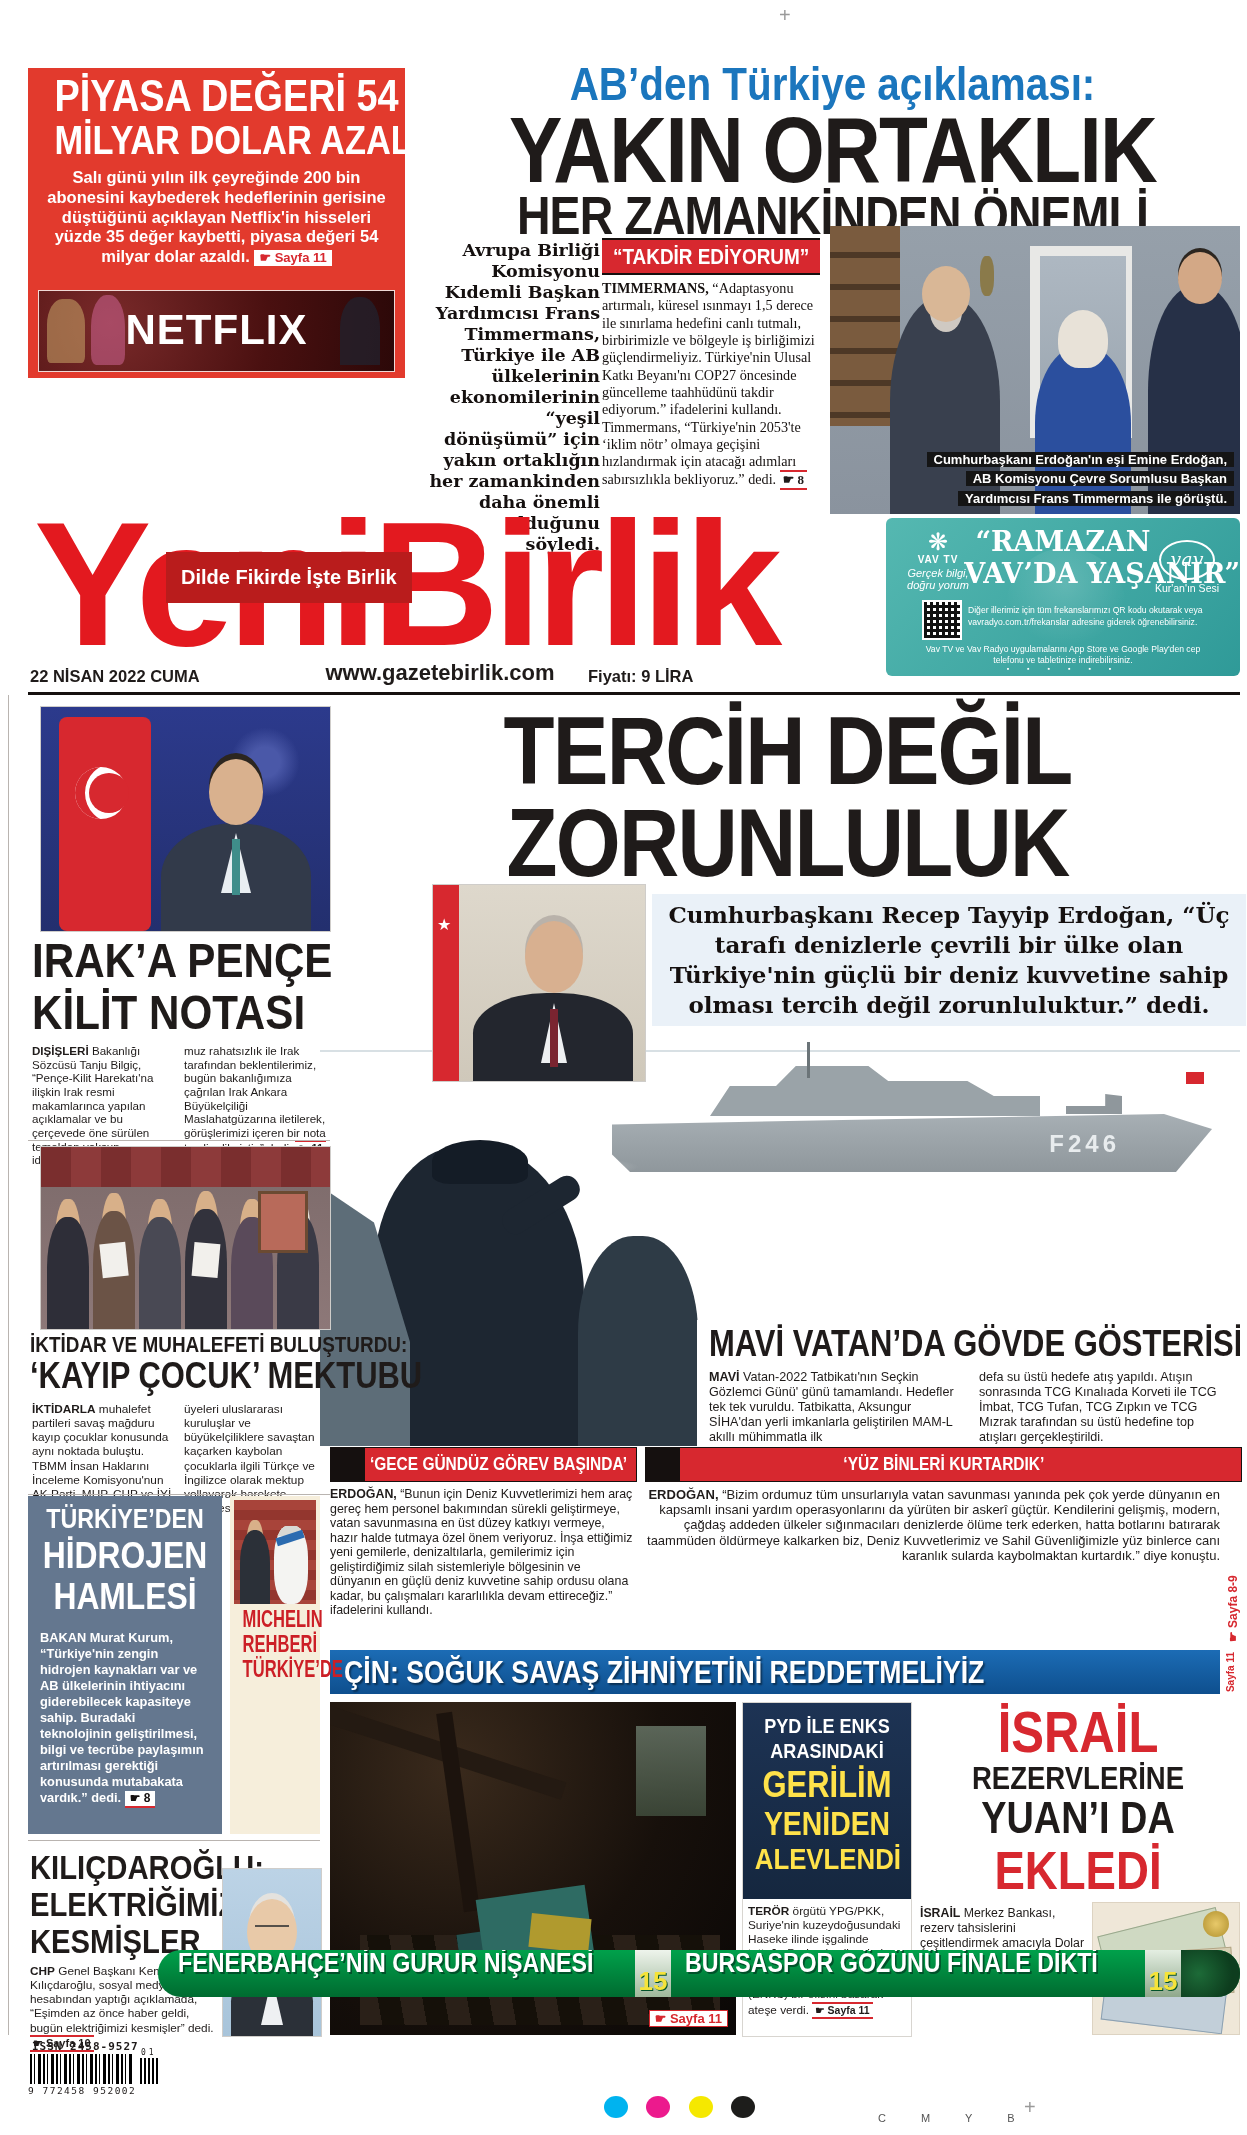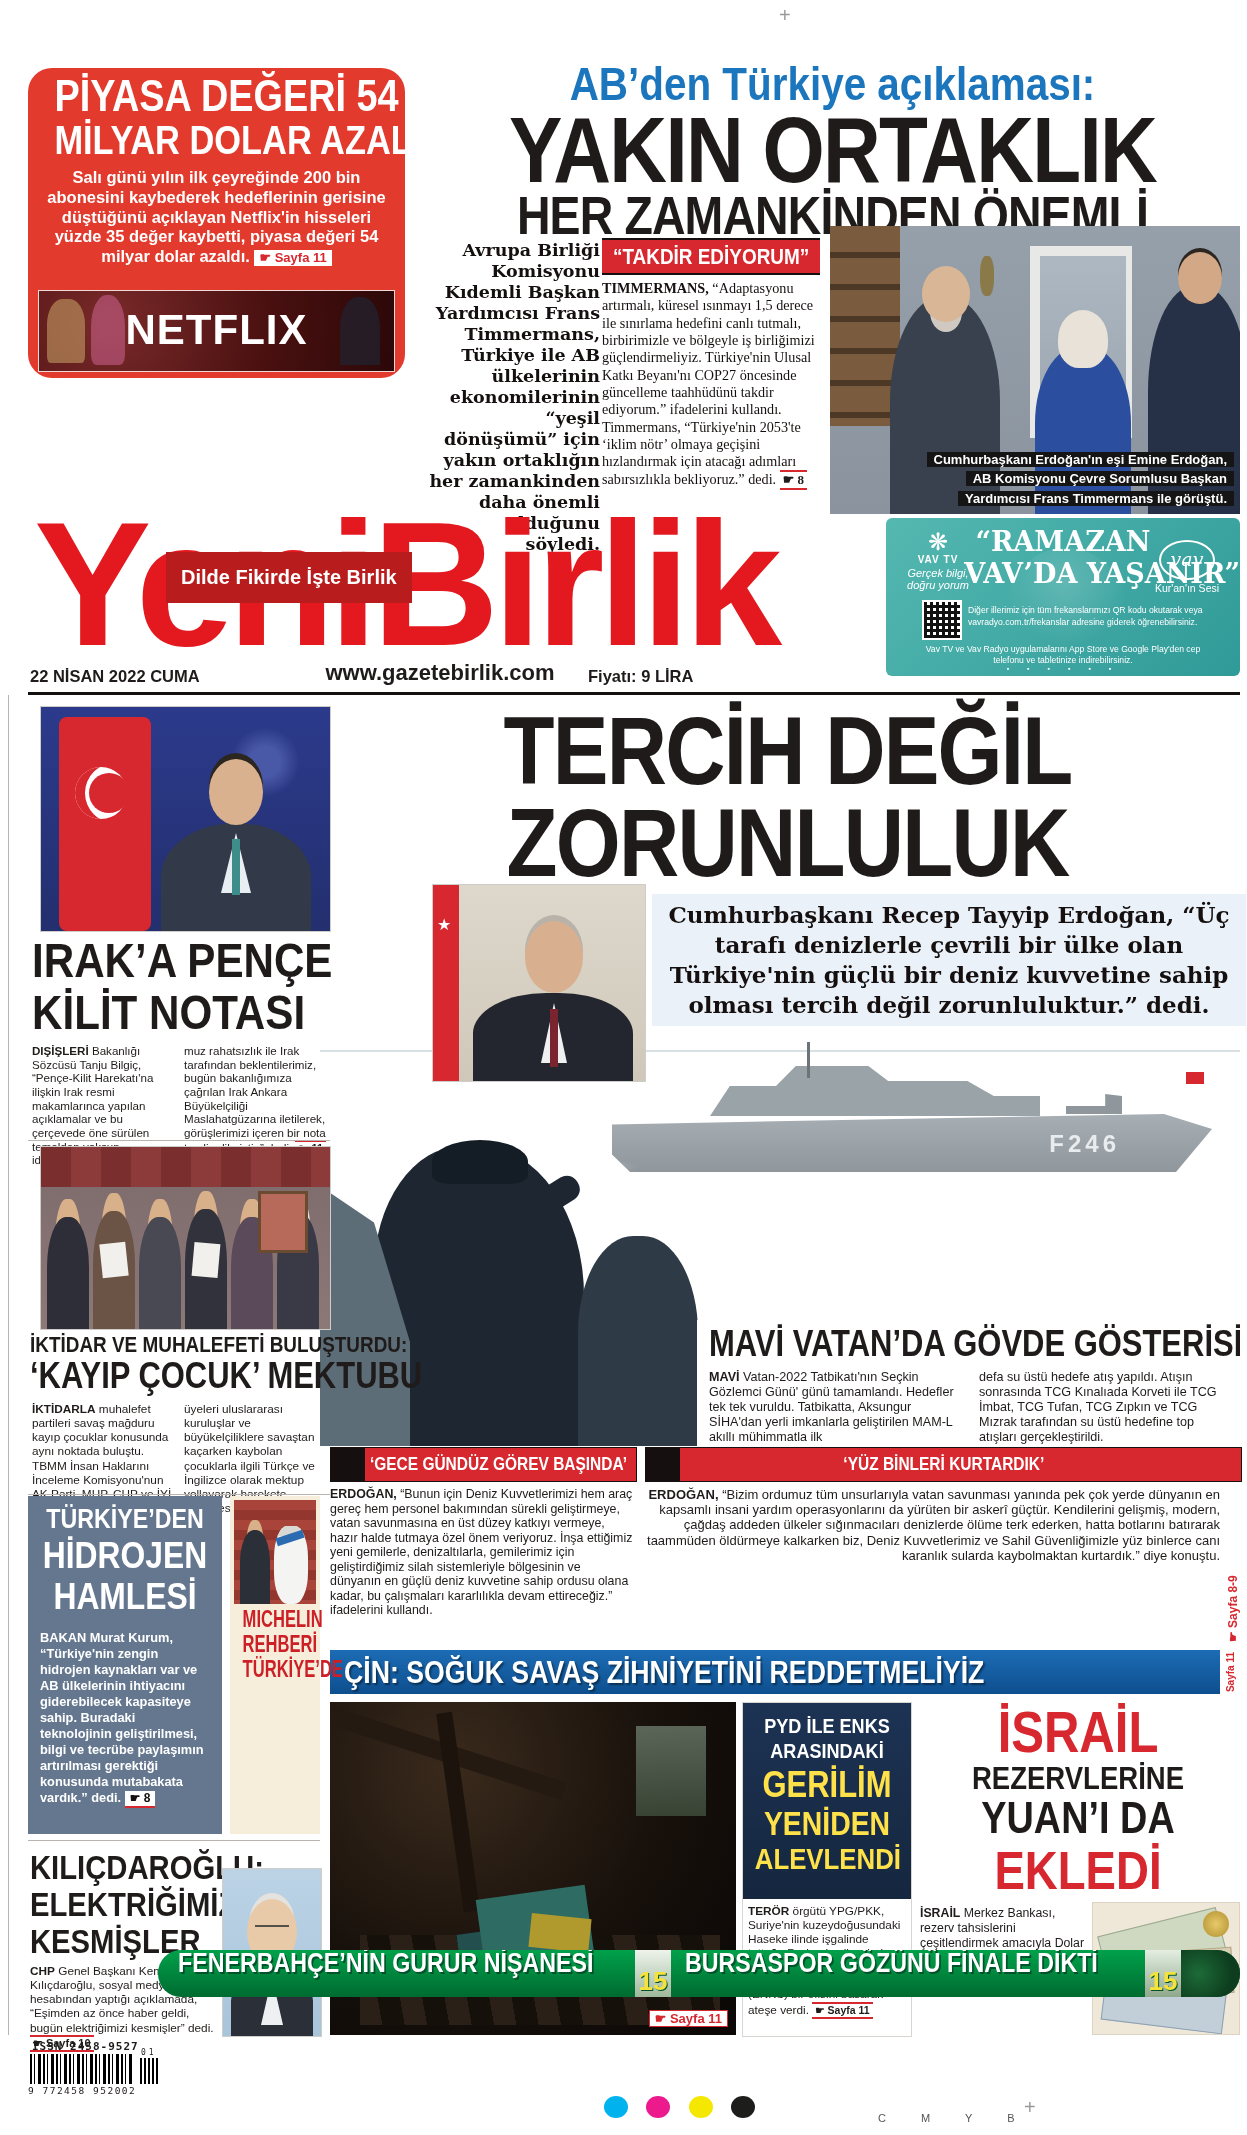--- a/index.html
+++ b/index.html
@@ -25,21 +25,21 @@
 </style>
 </head>
 <body>
 
 <div id="page">
 
   <div class="abs" style="left:779px;top:4px;color:#9a9a9a;font-size:20px;">+</div>
   <div class="abs" style="left:1024px;top:2096px;color:#9a9a9a;font-size:20px;">+</div>
   <div class="abs rule" style="left:8px;top:695px;width:1px;height:1340px;"></div>
 
-  <div class="abs" style="left:28px;top:68px;width:377px;height:310px;background:#e23a2d;color:#fff;border-radius:24px;">
+  <div class="abs" style="left:28px;top:68px;width:377px;height:310px;background:#e23a2d;color:#fff;">
     <div class="hl cx" style="position:absolute;left:0;top:6px;width:100%;text-align:center;font-size:44px;color:#fff;">PİYASA DEĞERİ 54</div>
     <div class="hl cx" style="position:absolute;left:0;top:52px;width:100%;text-align:center;font-size:40px;color:#fff;">MİLYAR DOLAR AZALDI</div>
     <div style="position:absolute;left:16px;top:100px;width:345px;font-weight:bold;font-size:16.5px;line-height:1.2;text-align:center;">
       <span>Salı günü yılın ilk çeyreğinde 200 bin abonesini kaybederek hedeflerinin gerisine düştüğünü açıklayan Netflix'in hisseleri yüzde 35 değer kaybetti, piyasa değeri 54 milyar dolar azaldı.</span>
       <span class="refw" style="font-size:13px;">☛ Sayfa 11</span>
     </div>
     <div style="position:absolute;left:10px;top:222px;width:355px;height:80px;background:radial-gradient(circle at 20% 40%,#7a2a2a 0%,#4a1010 55%,#2c0808 100%);border:1px solid #f0d9d6;">
       <span style="position:absolute;left:8px;top:8px;width:38px;height:64px;background:#caa86a;border-radius:40% 40% 10% 10%;opacity:.55;"></span>
       <span style="position:absolute;left:52px;top:4px;width:34px;height:70px;background:#d66a9e;border-radius:45% 45% 15% 15%;opacity:.5;"></span>
       <span style="position:absolute;right:14px;top:6px;width:40px;height:68px;background:#23202c;border-radius:45% 45% 0 0;opacity:.8;"></span>

